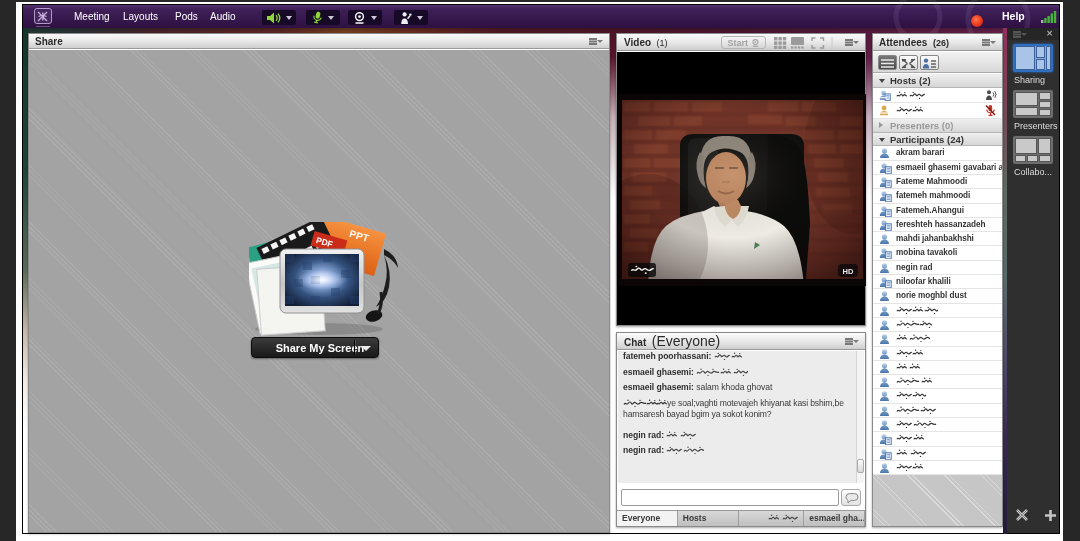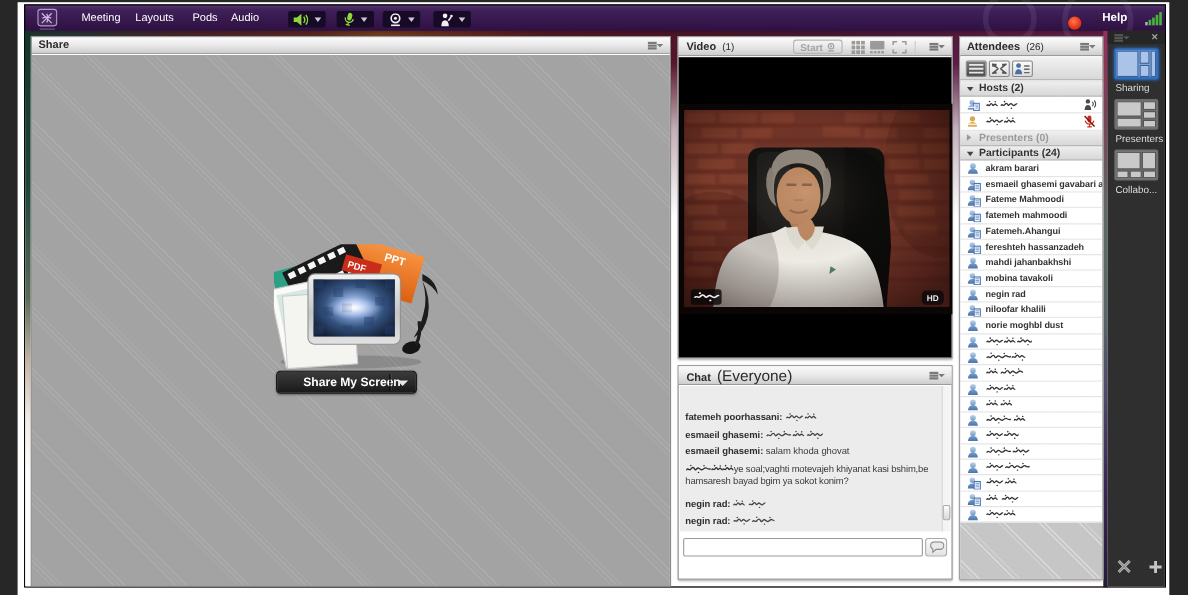--- a/index.html
+++ b/index.html
@@ -43,21 +43,21 @@
 #shbtn .sep{position:absolute;right:23px;top:2px;bottom:2px;width:1px;background:#000;box-shadow:1px 0 0 rgba(255,255,255,.15)}
 #shbtn .dn{position:absolute;right:7px;top:8px;width:0;height:0;border-left:5px solid transparent;border-right:5px solid transparent;border-top:5px solid #e8e8e8}
 
 #video{left:616px;top:33px;width:250px;height:293px}
 #video .ptitle{height:17px;line-height:17px;padding-left:7px}
 #vidbody{position:absolute;left:0;top:18px;right:0;bottom:0;background:#000}
 
 #chat{left:616px;top:332px;width:250px;height:195px}
 #chat .ptitle{height:17px;line-height:17px;padding-left:7px}
 #chatbody{position:absolute;left:1px;top:18px;width:240px;height:132px;background:#ececec;border-right:1px solid #ccc;
- font-size:8.6px;color:#3a3a3a;padding:23px 3px 0 5px;line-height:11.5px;letter-spacing:-0.05px}
+ font-size:8.6px;color:#3a3a3a;padding:0 3px 0 5px;line-height:11.5px;letter-spacing:-0.05px}
 #chatbody b{color:#2f2f2f}
 .cm{margin-bottom:4px}
 .fa{display:inline-block;vertical-align:-1px}
 #chatscroll{position:absolute;right:1px;top:18px;width:8px;height:132px;background:#f4f4f4;border-left:1px solid #d5d5d5}
 #chatinput{position:absolute;left:4px;top:156px;width:218px;height:17px;background:#fff;border:1px solid #9a9a9a;border-radius:2px}
 #sendbtn{position:absolute;right:4px;top:156px;width:20px;height:17px;border:1px solid #aaa;border-radius:3px;background:linear-gradient(#fdfdfd,#e2e2e2)}
 #chattabs{position:absolute;left:0;bottom:0;width:100%;height:16px;display:flex;background:#c6c6c6;border-top:1px solid #999}
 .ctab{flex:1;border-right:1px solid #9e9e9e;white-space:nowrap;overflow:hidden;font-size:8.5px;font-weight:bold;color:#3a3a3a;line-height:15px;padding-left:5px;background:linear-gradient(#d8d8d8,#bfbfbf)}
 .ctab.on{background:#f3f3f3}
 
@@ -431,24 +431,35 @@
           </g>
         </svg></div>
   </div>
   <div id="chatscroll">
       <div style="position:absolute;left:0;bottom:10px;width:7px;height:14px;background:linear-gradient(#fdfdfd,#d8d8d8);border:1px solid #aaa;border-radius:2px"></div>
     </div>
   <div id="chatinput"></div>
   <div id="sendbtn"><svg width="14" height="11" viewBox="0 0 14 11" style="margin:2px 0 0 3px">
         <path d="M1 4a3.4 3.4 0 0 1 3.4-3.4h5.2A3.4 3.4 0 0 1 13 4a3.4 3.4 0 0 1-3.4 3.4H6l-3 2.6v-2.8A3.4 3.4 0 0 1 1 4z" fill="#e9e9e9" stroke="#8a8a8a" stroke-width="1"></path>
       </svg></div>
+  <div id="chattabs">
+    <div class="ctab on">Everyone</div>
+      <div class="ctab">Hosts</div>
+      <div class="ctab" style="text-align:right;padding-right:5px"><svg class="fa" width="30" height="8">
+          <g color="#444">
+            <use href="#wd3"></use>
+            <use href="#wd2" x="14"></use>
+          </g>
+        </svg></div>
+      <div class="ctab">esmaeil gha...</div>
+  </div>
 </div>
 
 <div class="pod" id="att">
-  <div class="ptitle">Attendees&nbsp;&nbsp;<span style="font-weight:normal;font-size:9px">(26)</span><span class="pmenu"></span></div>
+  <div class="ptitle">Attendees&nbsp;&nbsp;<span style="font-weight:bold;font-size:9px">(26)</span><span class="pmenu"></span></div>
   <div id="attbar">
     <div class="abtn on" style="left:5px"><svg width="17" height="13" viewBox="0 0 17 13">
           <g stroke="#e8e8e8" stroke-width="1.6">
             <path d="M2 3h13M2 6.5h13M2 10h13"></path>
           </g>
         </svg></div>
     <div class="abtn" style="left:26px"><svg width="17" height="13" viewBox="0 0 17 13">
           <g fill="#555">
             <path d="M2 2h4v1.6l-1 1-3-0zM15 2h-4v1.6l1 1zM2 11h4V9.4l-1-1zM15 11h-4V9.4l1-1z"></path>
             <path d="M2 2l5.5 4.5M15 2l-5.5 4.5M2 11l5.5-4.5M15 11l-5.5-4.5" stroke="#555" stroke-width="1.4"></path>

